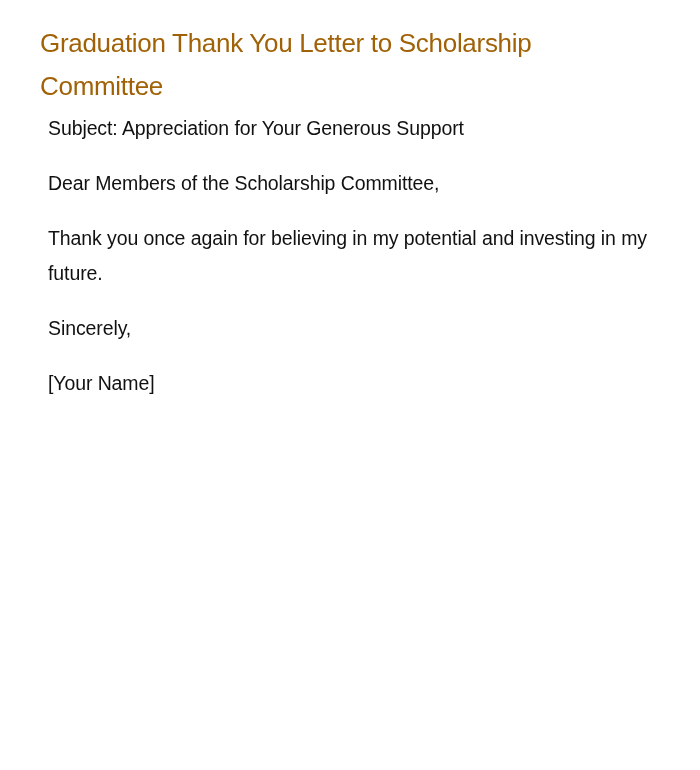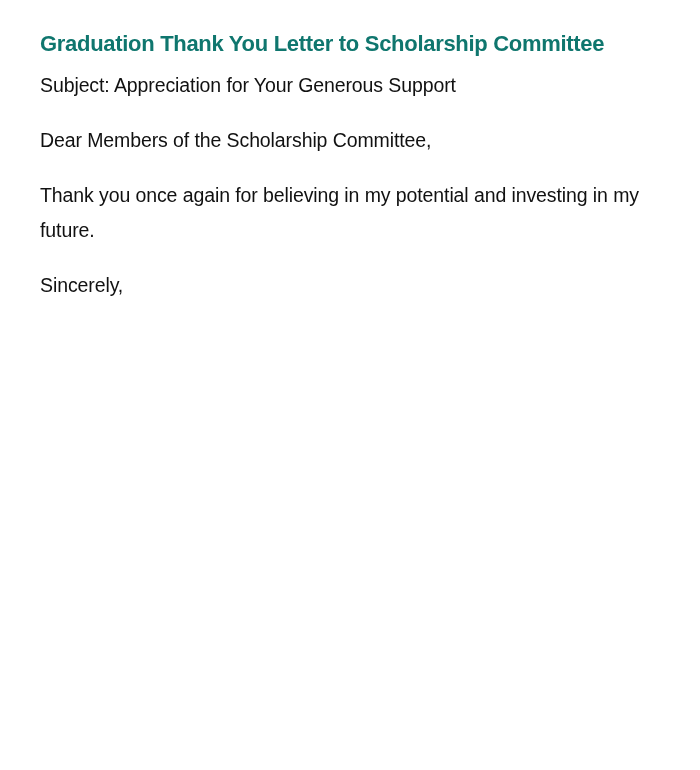--- a/index.html
+++ b/index.html
@@ -13,38 +13,39 @@
       overflow: hidden;
       font-family: "Liberation Sans", sans-serif;
       color: #111111;
     }
     .page {
       position: relative;
       padding: 22px 40px 0 40px;
     }
     .title {
       font-family: "Liberation Sans", sans-serif;
-      font-weight: bold;
-      font-size: 22px;
+      font-weight: normal;
+      font-size: 26px;
       line-height: 43px;
       margin: 0 0 0 0;
       letter-spacing: -0.3px;
-      color: #0f766e;
+      color: #a16207;
     }
     p {
-      margin: 0;
+      margin: 8px;
       font-size: 19.5px;
       line-height: 35px;
       letter-spacing: -0.1px;
     }
     .subject { margin-top: 3px; }
     .gap { margin-top: 20px; }
   </style>
 </head>
 <body>
 
 <div class="page">
   <h1 class="title">Graduation Thank You Letter to Scholarship Committee</h1>
   <p class="subject">Subject: Appreciation for Your Generous Support</p>
   <p class="gap">Dear Members of the Scholarship Committee,</p>
   <p class="gap">Thank you once again for believing in my potential and investing in my future.</p>
   <p class="gap">Sincerely,</p>
+  <p class="gap">[Your Name]</p>
 </div>
 
 </body></html>

